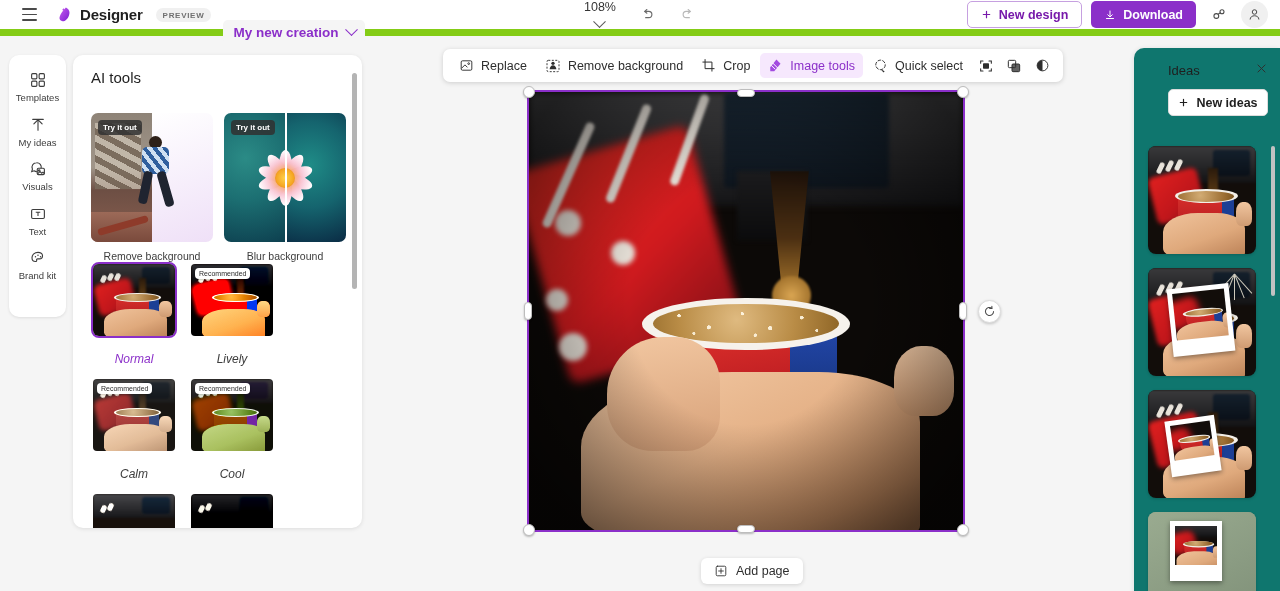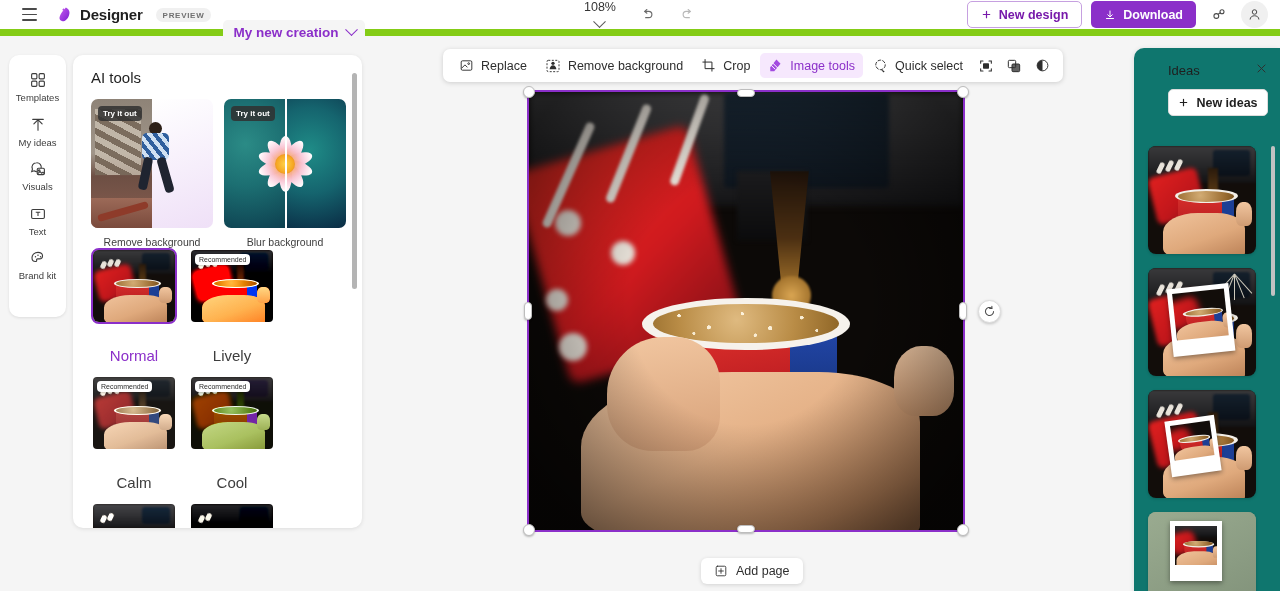--- a/index.html
+++ b/index.html
@@ -69,21 +69,21 @@
     gap: 4px; padding: 6px 0 5px; cursor: pointer; border-radius: 6px; }
   .rail-label { font-size: 9.5px; color: #3d3d3d; line-height: 1; }
 
   
   #panel {
     position: absolute; left: 73px; top: 55px; width: 289px; height: 473px;
     background: #ffffff; border-radius: 10px; box-shadow: 0 1px 4px rgba(0,0,0,.10);
     overflow: hidden;
   }
   .panel-inner { position: absolute; inset: 0; padding: 14px 16px 0 18px; }
-  .sec-title { font-size: 15px; font-weight: normal; color: #1f1f1f; margin-bottom: 13px; }
+  .sec-title { font-size: 15px; font-weight: normal; color: #1f1f1f; margin-bottom: 27px; }
   .sec-head { display: flex; align-items: center; justify-content: space-between;
     margin-bottom: 12px; }
   .show-all { display: flex; align-items: center; gap: 4px; font-size: 12.5px;
     font-weight: bold; color: #8b2fc9; cursor: pointer; }
   .show-all .chev { width: 7px; height: 7px; border-right-width: 1.6px; border-bottom-width: 1.6px;
     transform: rotate(-45deg); }
 
   .ai-grid { display: flex; gap: 11px; }
   .ai-card { width: 122px; cursor: pointer; }
   .ai-thumb { position: relative; width: 122px; height: 129px; border-radius: 7px; overflow: hidden; }
@@ -125,21 +125,21 @@
   .fl-bloom .core { position:absolute; left:50%; top:50%; width:20px; height:20px; margin:-10px 0 0 -10px;
     border-radius:50%; background: radial-gradient(circle,#ffd24a 0%,#f5a623 60%,#e07b12 100%);
     box-shadow: 0 0 6px 2px rgba(255,200,60,.6); }
 
   
   .filters-grid { display:flex; flex-wrap: wrap; gap: 11px 12px; }
   .ftile { width: 86px; cursor: pointer; }
   .fthumb { position:relative; width: 86px; height: 76px; border-radius: 6px; overflow:hidden;
     border: 2px solid transparent; }
   .ftile.sel .fthumb { border-color:#8b2fc9; border-radius:8px; }
-  .flabel { text-align:center; font-size:15px; color:#3d3d3d; margin-top:23px; }
+  .flabel { text-align:center; font-size:12px; color:#3d3d3d; margin-top:14px;font-style:italic; }
   .ftile.sel .flabel { color:#8b2fc9; }
   .rec-badge { position:absolute; left:4px; top:4px; background:#fff; color:#2a2a2a;
     font-size:7px; padding:2px 4px; border-radius:4px; box-shadow:0 1px 2px rgba(0,0,0,.2); z-index:3; }
 
   
   .cscene { position:absolute; inset:0; background:#120d0a; overflow:hidden; }
   .cs-machine { position:absolute; left:0; top:0; width:100%; height:34%;
     background: linear-gradient(180deg,#3a3a3c 0%,#232325 60%,#121214 100%); filter: blur(1px); }
   .cs-screen { position:absolute; right:6%; top:4%; width:34%; height:24%;
     background: linear-gradient(180deg,#14202c,#0a1018); border-radius:3px; filter: blur(1px); }

